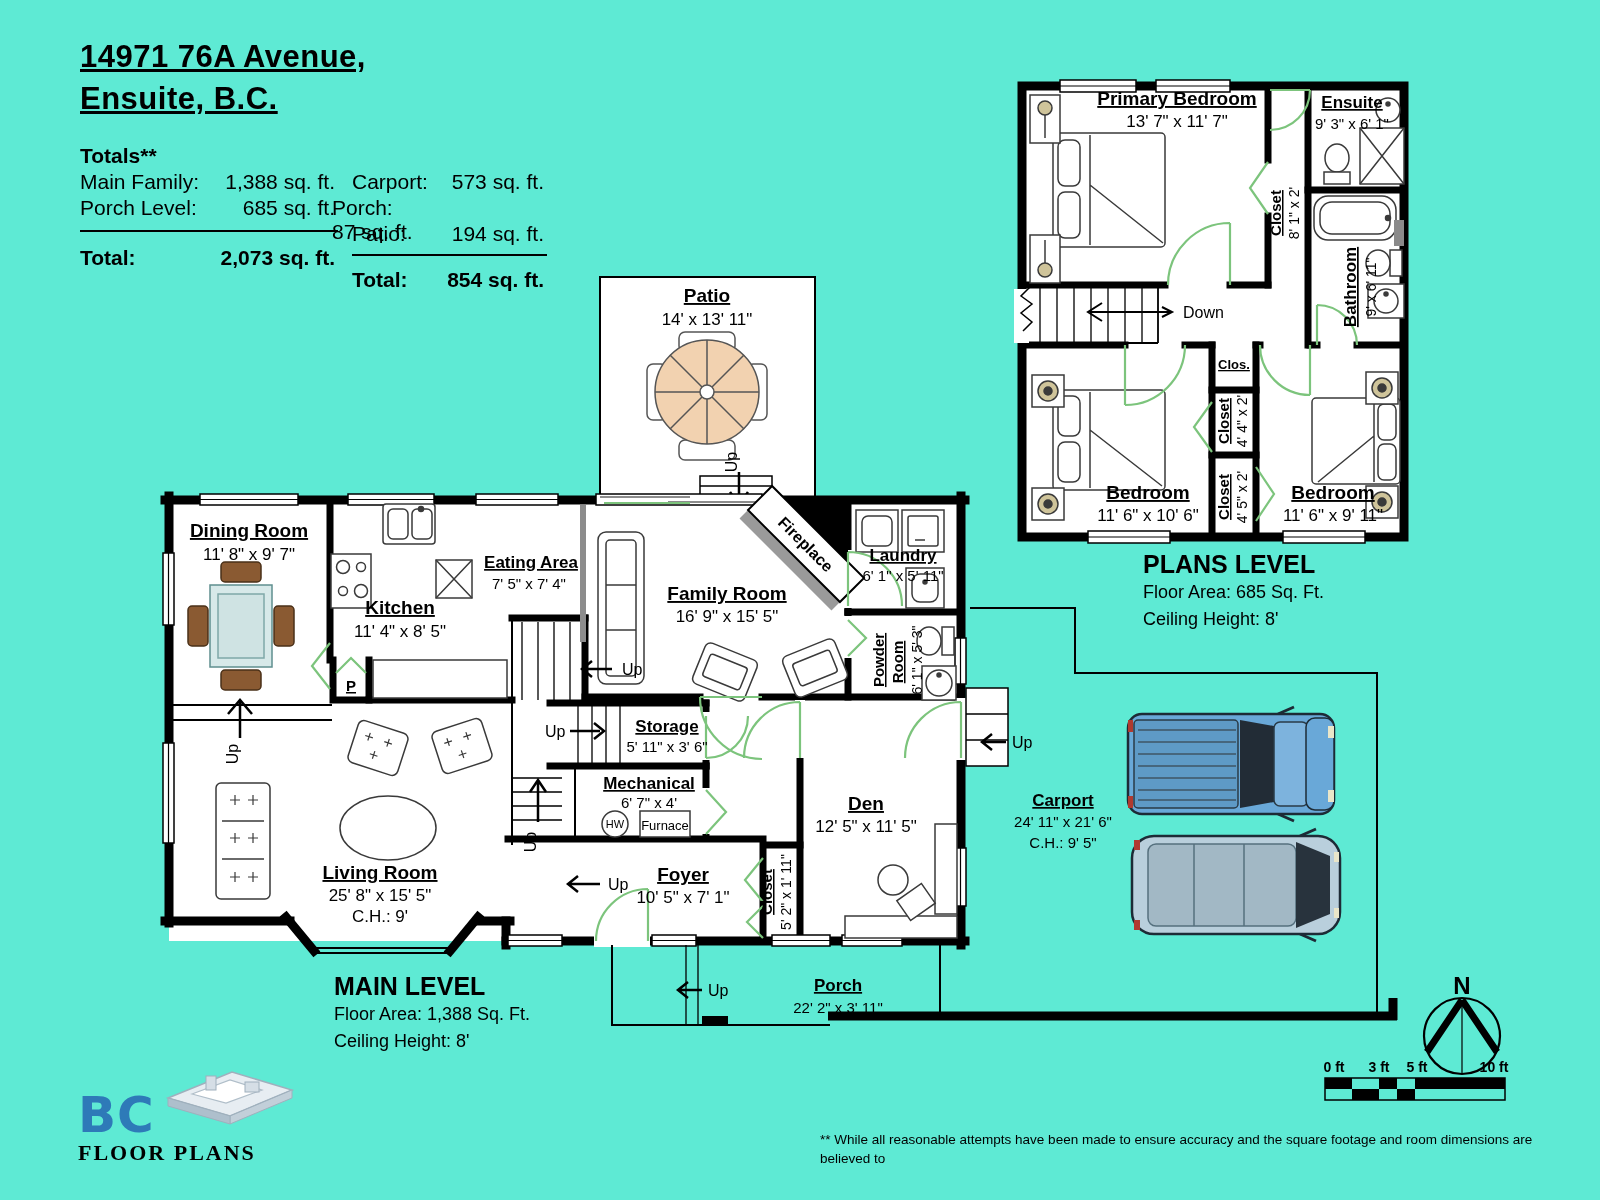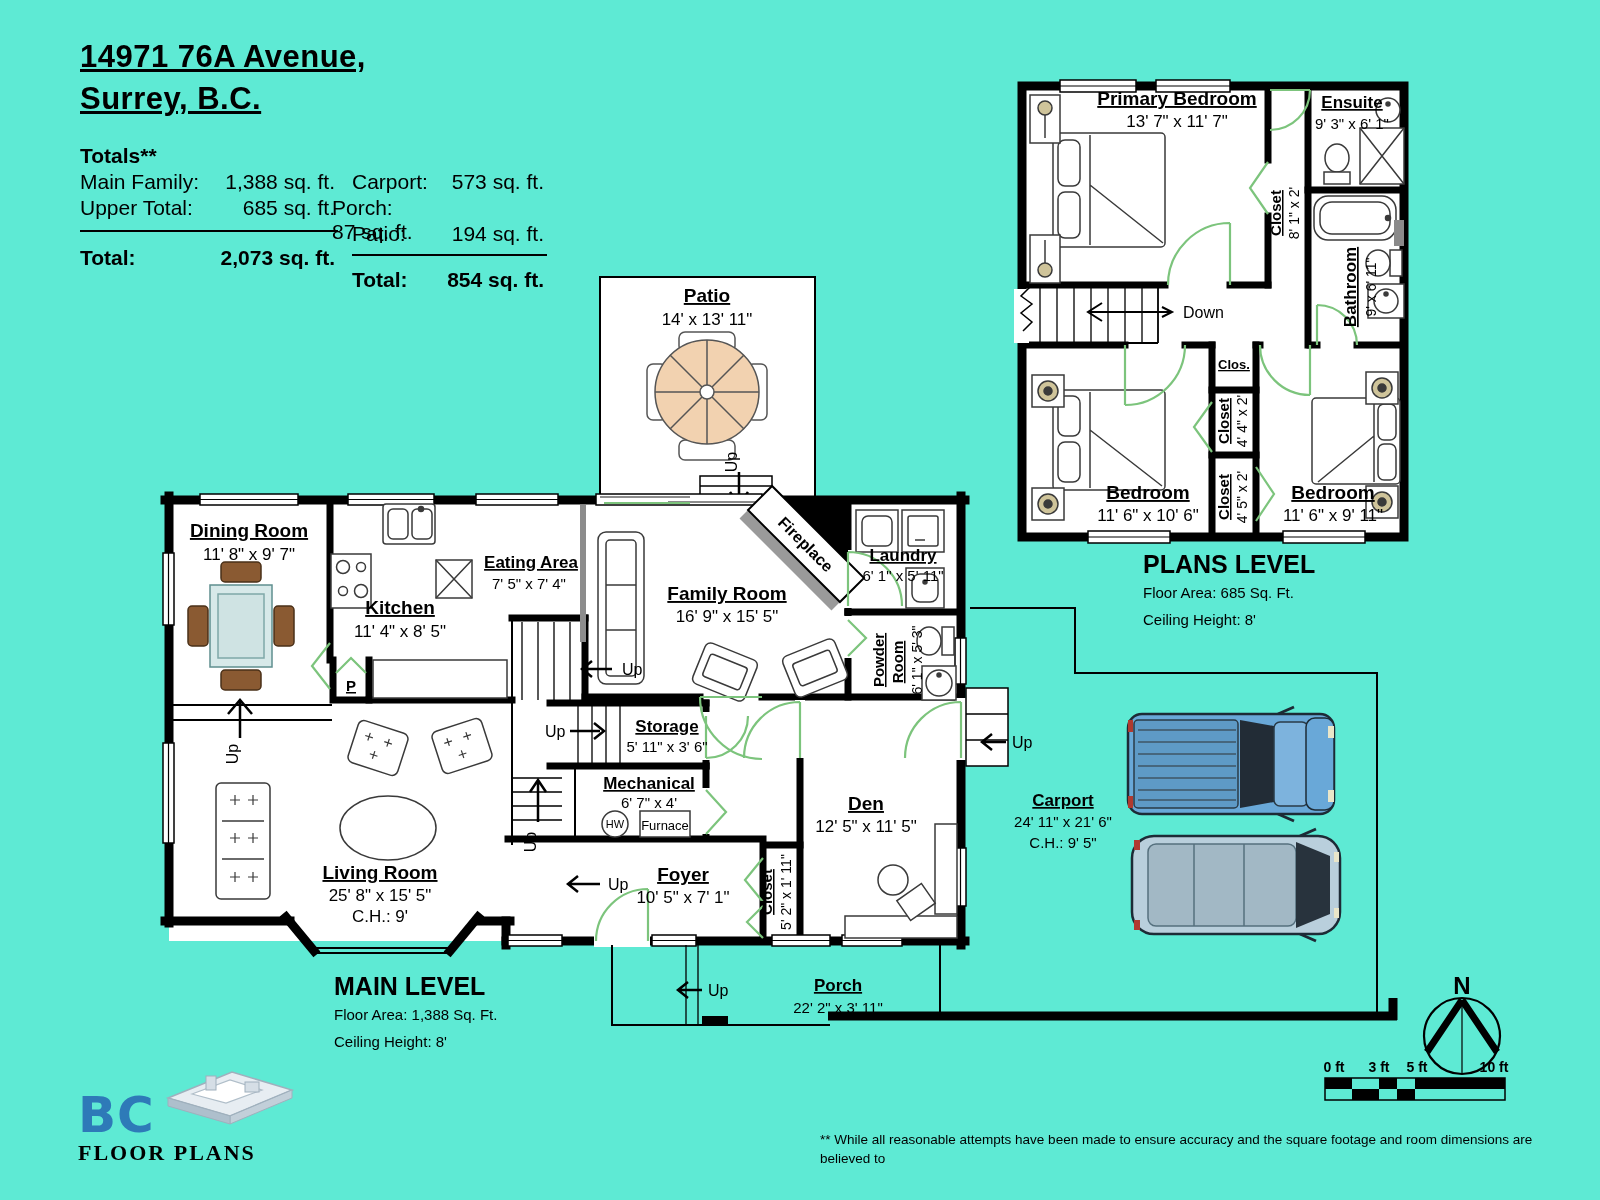--- a/index.html
+++ b/index.html
@@ -5,21 +5,21 @@
   html,body{margin:0;padding:0;background:#fff;font-family:"Liberation Sans",sans-serif;color:#000;}
   .page{position:relative;width:1600px;height:1200px;background:#5eead4;overflow:hidden;}
   .addr{position:absolute;left:80px;top:36px;font-size:31px;font-weight:bold;line-height:42px;letter-spacing:.5px;}
   .addr span{text-decoration:underline;}
   .totals-title{position:absolute;left:80px;top:144px;font-size:21px;font-weight:bold;}
   .trow{position:absolute;display:flex;justify-content:space-between;font-size:21px;}
   .trow.bold{font-weight:bold;}
   .tline{position:absolute;height:2px;background:#000;}
   .lvlblk{position:absolute;}
   .lvlblk .t{font-size:25px;font-weight:bold;}
-  .lvlblk .s{font-size:15px;line-height:27px;}
+  .lvlblk .s{font-size:18px;line-height:27px;}
   .logo-bc{position:absolute;left:78px;top:1086px;font-size:50px;font-weight:bold;color:#2e7ab8;font-family:"DejaVu Sans",sans-serif;letter-spacing:1px;}
   .logo-fp{position:absolute;left:78px;top:1140px;font-family:"Liberation Serif",serif;font-weight:bold;font-size:22px;letter-spacing:2px;}
   .disc{position:absolute;left:820px;width:735px;font-size:13.5px;font-weight:normal;line-height:19px;}
   svg{position:absolute;left:0;top:0;}
   svg text{font-family:"Liberation Sans",sans-serif;fill:#000;}
   .rn{font-size:19px;font-weight:bold;text-decoration:underline;text-anchor:middle;}
   .rn17{font-size:17px;font-weight:bold;text-decoration:underline;text-anchor:middle;}
   .rn15{font-size:15px;font-weight:bold;text-decoration:underline;text-anchor:middle;}
   .rn13{font-size:13px;font-weight:bold;text-decoration:underline;text-anchor:middle;}
   .rd{font-size:17px;text-anchor:middle;}
@@ -32,30 +32,30 @@
   .fp{font-size:16px;font-weight:bold;text-anchor:middle;}
   .nN{font-size:24px;font-weight:bold;text-anchor:middle;}
 </style>
 </head>
 <body>
 
 <div class="page">
 
   <div class="addr">
     <span>14971 76A Avenue,</span><br>
-    <span>Surrey, B.C.</span>
+    <span>Ensuite, B.C.</span>
   </div>
   <div class="totals-title">Totals**</div>
 
   <div class="trow" style="left:80px;top:170px;width:255px;">
     <span>Main Family:</span>
     <span>1,388 sq. ft.</span>
   </div>
   <div class="trow" style="left:80px;top:196px;width:255px;">
-    <span>Upper Total:</span>
+    <span>Porch Level:</span>
     <span>685 sq. ft.</span>
   </div>
   <div class="tline" style="left:80px;top:230px;width:258px;"></div>
   <div class="trow bold" style="left:80px;top:246px;width:255px;">
     <span>Total:</span>
     <span>2,073 sq. ft.</span>
   </div>
 
   <div class="trow" style="left:352px;top:170px;width:192px;">
     <span>Carport:</span>

